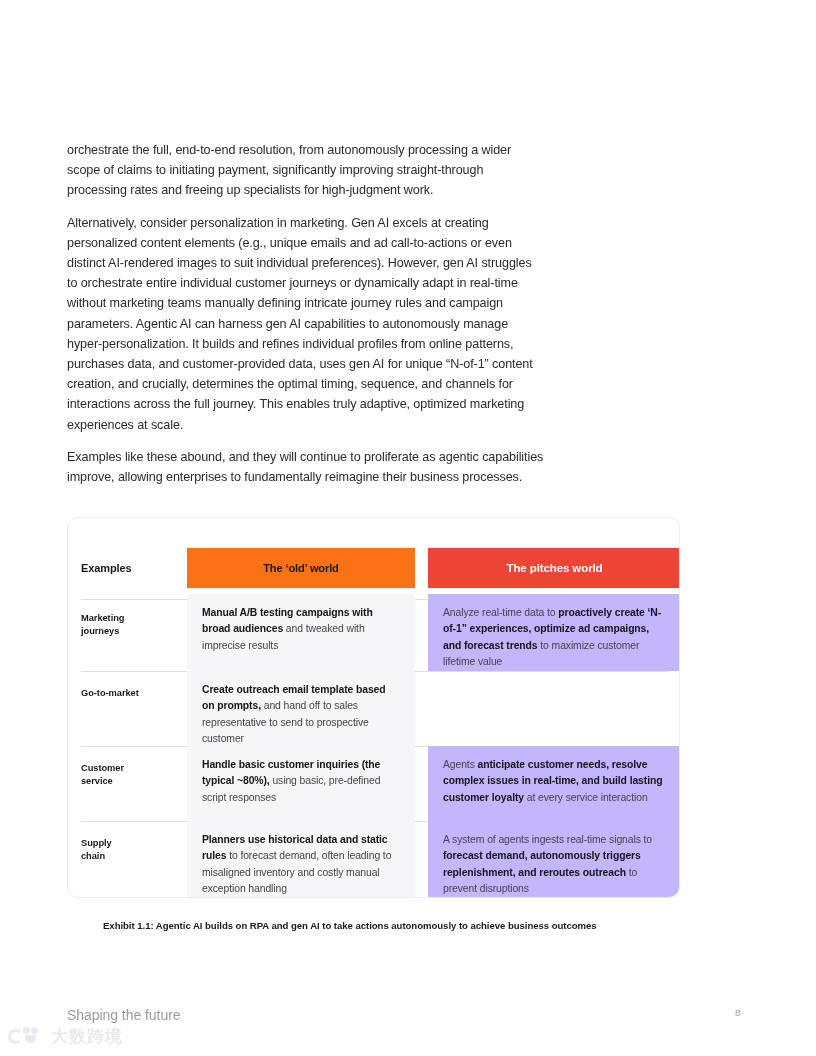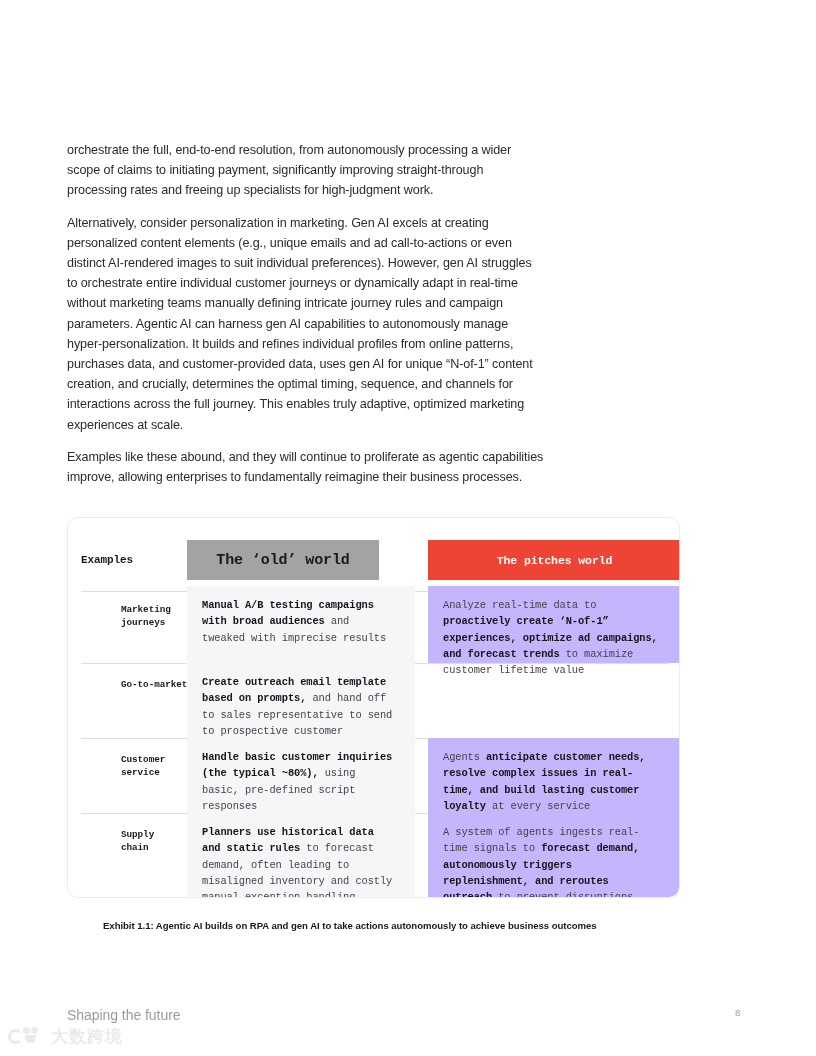--- a/index.html
+++ b/index.html
@@ -48,24 +48,23 @@
     background: #ffffff;
     border: 1px solid #ececed;
     border-radius: 11px;
     box-sizing: border-box;
     overflow: hidden;
   }
 
   .tbl {
     position: absolute;
     left: 0;
-    top: 4px;
+    top: 12px;
     width: 613px;
     height: 381px;
-    font-family: Liberation Mono, monospace;
   }
 
   
   .thead {
     position: absolute;
     left: 0;
     top: 18px;
     width: 613px;
     height: 40px;
   }
@@ -79,27 +78,27 @@
     align-items: center;
     font-size: 11px;
     font-weight: bold;
     color: #1a1a1e;
     letter-spacing: -0.1px;
   }
   .th-old {
     position: absolute;
     left: 119px;
     top: 0;
-    width: 192px;
+    width: 228px;
     height: 40px;
-    background: #a3a3a3;
+    background: #f97316;
     display: flex;
     align-items: center;
     justify-content: center;
-    font-size: 15px;
+    font-size: 11px;
     font-weight: bold;
     color: #1a1a1e;
     letter-spacing: -0.1px;
   }
   .th-agentic {
     position: absolute;
     left: 360px;
     top: 0;
     width: 253px;
     height: 40px;
@@ -129,21 +128,20 @@
   .cell-label {
     position: absolute;
     left: 13px;
     top: 0;
     width: 100px;
     font-size: 9.3px;
     font-weight: bold;
     line-height: 12.6px;
     color: #1a1a1e;
     letter-spacing: -0.05px;
-    margin-left: 40px;
   }
   .cell-old {
     position: absolute;
     left: 119px;
     top: 0;
     width: 228px;
     box-sizing: border-box;
     padding: 11px 22px 11px 15px;
     background: #F6F6F8;
     font-size: 10.4px;

